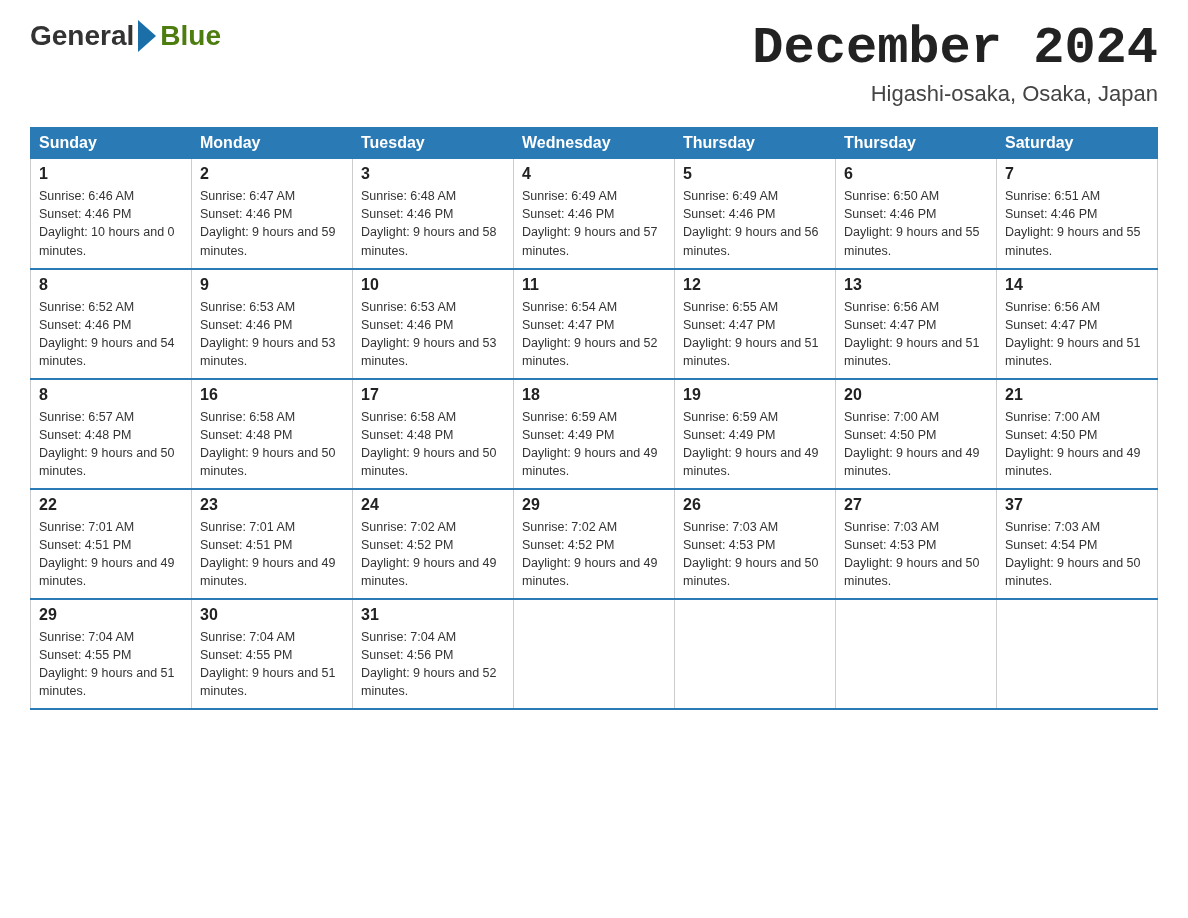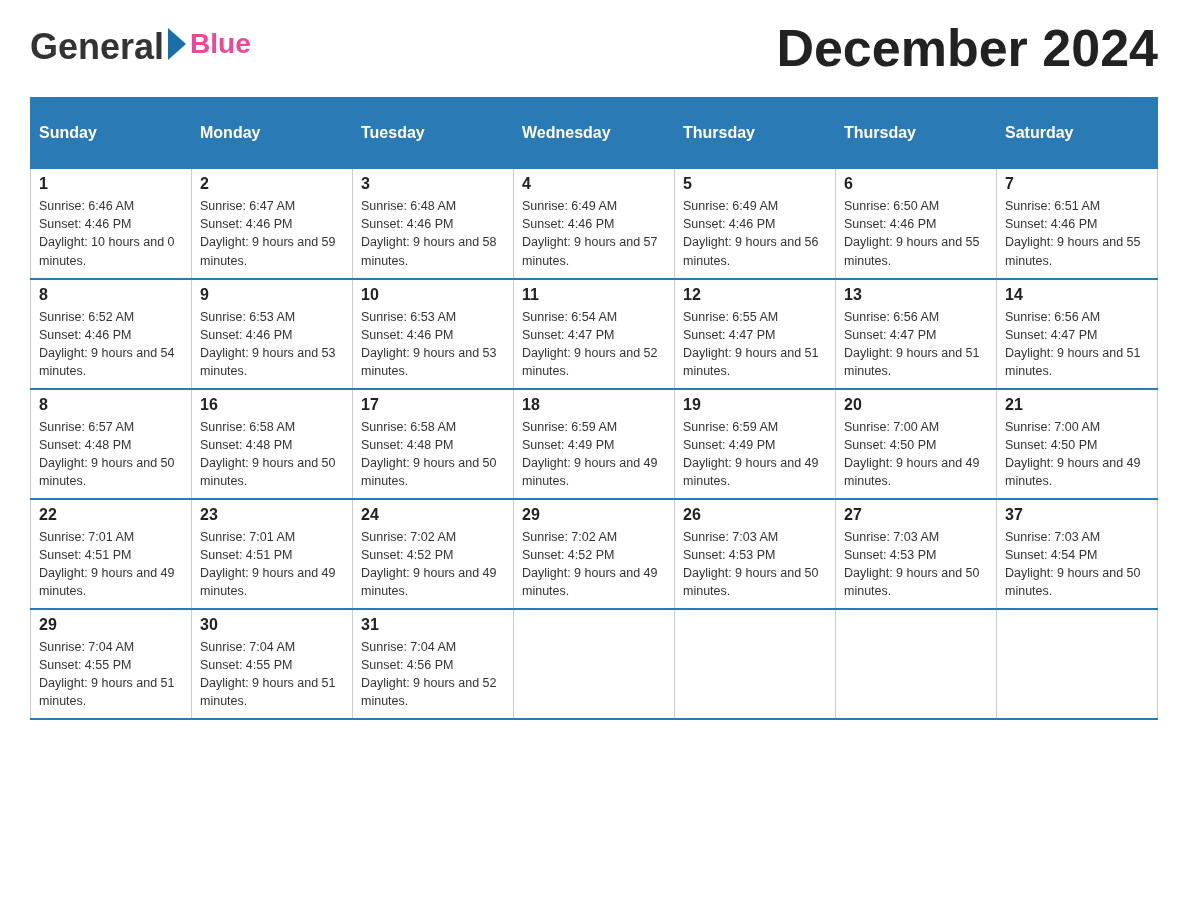--- a/index.html
+++ b/index.html
@@ -22,37 +22,38 @@
       align-items: flex-start;
     }
     .title-area {
       text-align: right;
     }
     .month-title {
       font-size: 52px;
       font-weight: bold;
       color: #222;
       line-height: 1.1;
+      font-family: Liberation Mono, monospace;
     }
     .location-title {
       font-size: 22px;
       color: #444;
       margin-top: 4px;
     }
     .calendar-table {
       width: 100%;
       border-collapse: collapse;
       table-layout: fixed;
     }
     .calendar-table thead th {
       background-color: #2a7ab5;
       color: #fff;
       font-size: 16px;
       font-weight: bold;
-      padding: 26px 8px;
+      padding: 6px 8px;
       border: 1px solid #2a7ab5;
       text-align: left;
     }
     .calendar-table tbody td {
       vertical-align: top;
       border: 1px solid #ccc;
       padding: 6px 8px;
       font-size: 13px;
       color: #333;
       min-height: 90px;
@@ -76,54 +77,54 @@
     }
     .empty-cell {
       background: #fff;
     }
     .logo-wrapper {
       display: flex;
       align-items: center;
       gap: 2px;
     }
     .logo-text-general {
-      font-size: 36px;
+      font-size: 28px;
       font-weight: bold;
       color: #333;
-      margin-top: 6px;
     }
     .logo-chevron {
       display: inline-block;
       width: 0;
       height: 0;
       border-top: 16px solid transparent;
       border-bottom: 16px solid transparent;
       border-left: 18px solid #1a6fa8;
       margin: 0 2px;
       vertical-align: middle;
     }
     .logo-text-blue {
       font-size: 28px;
       font-weight: bold;
-      color: #ec4899;
+      color: #4d7c0f;
     }
   </style>
 </head>
 <body>
 
 <div class="header-area">
   <div class="logo">
     <div class="logo-wrapper">
       <span class="logo-text-general">General</span>
       <span class="logo-chevron"></span>
       <span class="logo-text-blue">Blue</span>
     </div>
   </div>
   <div class="title-area">
     <div class="month-title">December 2024</div>
+    <div class="location-title">Higashi-osaka, Osaka, Japan</div>
   </div>
 </div>
 
 <table class="calendar-table">
   <thead>
     <tr>
     <th>Sunday</th>
         <th>Monday</th>
         <th>Tuesday</th>
         <th>Wednesday</th>

